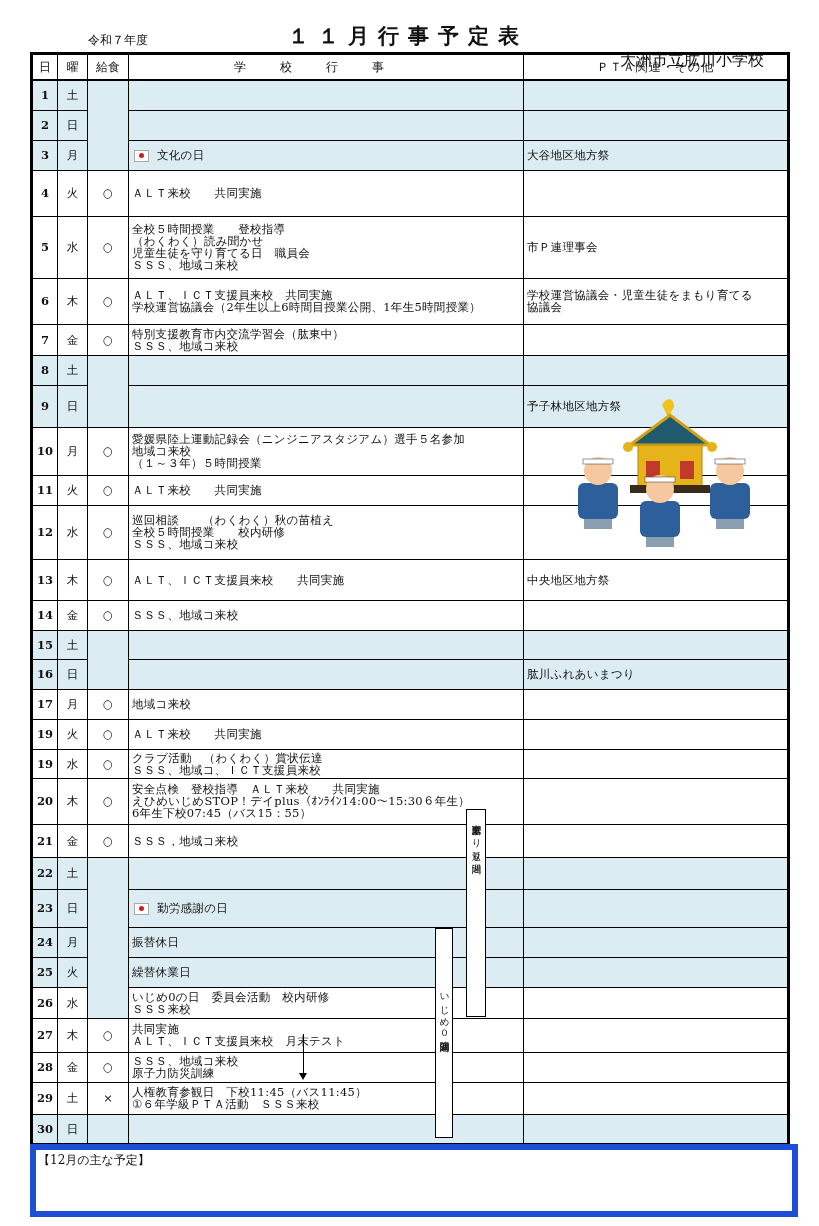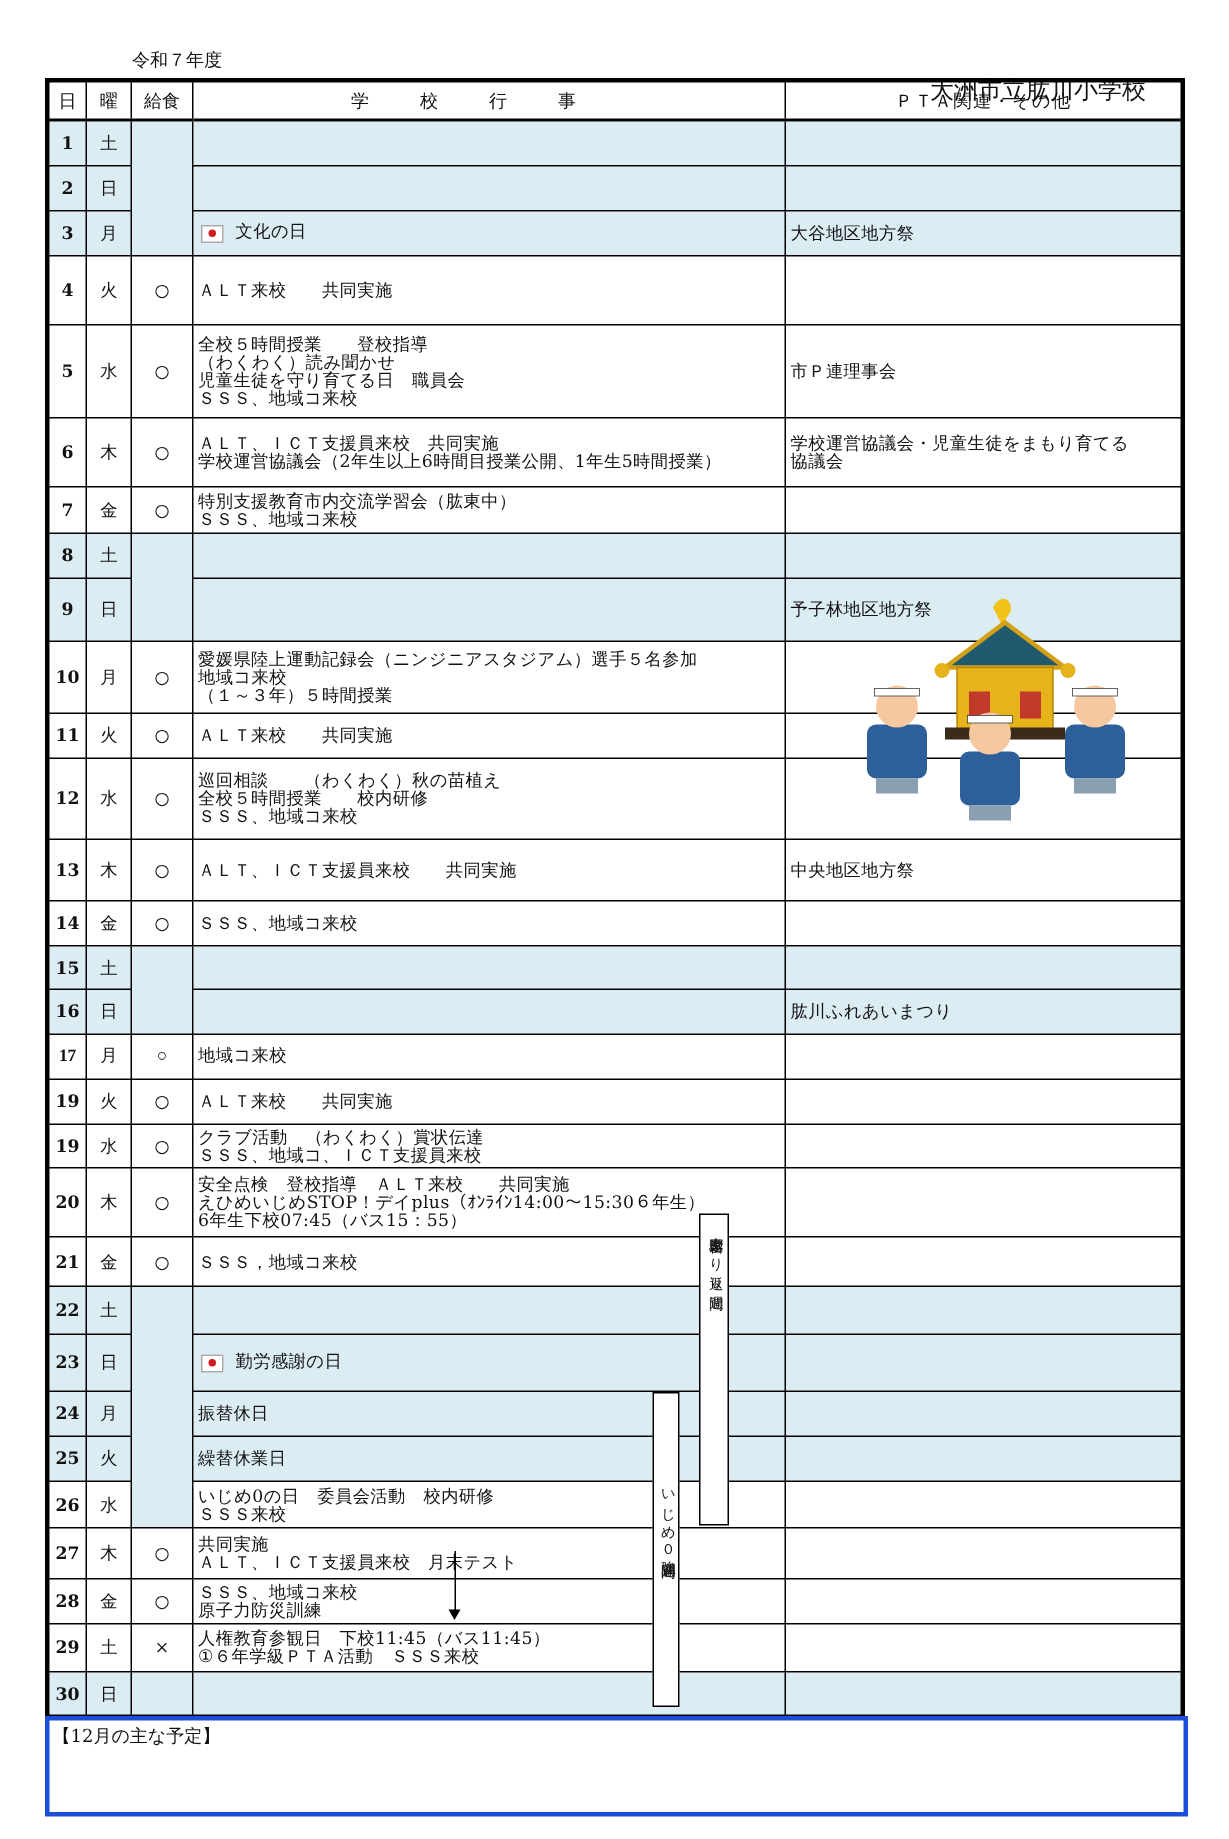--- a/index.html
+++ b/index.html
@@ -26,30 +26,31 @@
   .pta-head { letter-spacing:1px; text-align:center; }
   .flag { display:inline-block; width:13px; height:10px; border:1px solid #aaa; background:#fff; position:relative; vertical-align:middle; margin:0 8px 0 2px; }
   .flag::after { content:""; position:absolute; left:4px; top:2px; width:5px; height:5px; border-radius:50%; background:#d01c1c; }
 
   .vbox { position:absolute; background:#fff; border:1.5px solid #000; font-family:"DejaVu Sans","Liberation Sans",sans-serif;
           font-size:9.5px; writing-mode:vertical-rl; text-orientation:upright; letter-spacing:1px; padding-top:6px;
           display:flex; justify-content:flex-start; align-items:center; box-sizing:border-box; }
   .arrow { position:absolute; left:303px; top:1034px; width:1px; height:40px; background:#000; }
   .arrow::after { content:""; position:absolute; left:-4px; bottom:-6px; border-left:4.5px solid transparent; border-right:4.5px solid transparent; border-top:7px solid #000; }
 
-  .footer { position:absolute; left:30px; top:1144px; width:754px; height:58px; border:3px solid #1d4ed8; font-size:12px; line-height:15px; padding:3px 0 0 2px; }
+  .footer { position:absolute; left:30px; top:1144px; width:754px; height:58px; border:6px solid #1d4ed8; font-size:12px; line-height:15px; padding:3px 0 0 2px; }
   .footer .l { white-space:pre; }
 
   .mikoshi { position:absolute; left:570px; top:397px; width:200px; height:160px; }
 </style>
 </head>
 <body>
 
 <div class="title-bar">
   <span class="era">令和７年度</span>
+  <span class="main-title">１１月行事予定表</span>
   <span class="school">大洲市立肱川小学校</span>
 </div>
 
 <table class="sched">
   <colgroup>
     <col style="width:26px">
       <col style="width:30px">
       <col style="width:41px">
       <col style="width:395px">
       <col>
@@ -175,21 +176,21 @@
         <td class="c-lunch lunch-holiday" rowspan="2"></td>
         <td class="c-school"><span class="ev"></span></td>
         <td class="c-pta"><span class="ev"></span></td>
       </tr>
       <tr class="holiday" style="height: 30px;">
         <td class="c-day">16</td>
         <td class="c-wd">日</td>
         <td class="c-school"><span class="ev"></span></td>
         <td class="c-pta"><span class="ev">肱川ふれあいまつり</span></td>
       </tr>
-      <tr style="height: 30px; font-family: Liberation Serif, serif;">
+      <tr style="height: 30px;">
         <td class="c-day">17</td>
         <td class="c-wd">月</td>
         <td class="c-lunch">○</td>
         <td class="c-school"><span class="ev">地域コ来校</span></td>
         <td class="c-pta"><span class="ev"></span></td>
       </tr>
       <tr style="height: 30px;">
         <td class="c-day">19</td>
         <td class="c-wd">火</td>
         <td class="c-lunch">○</td>

